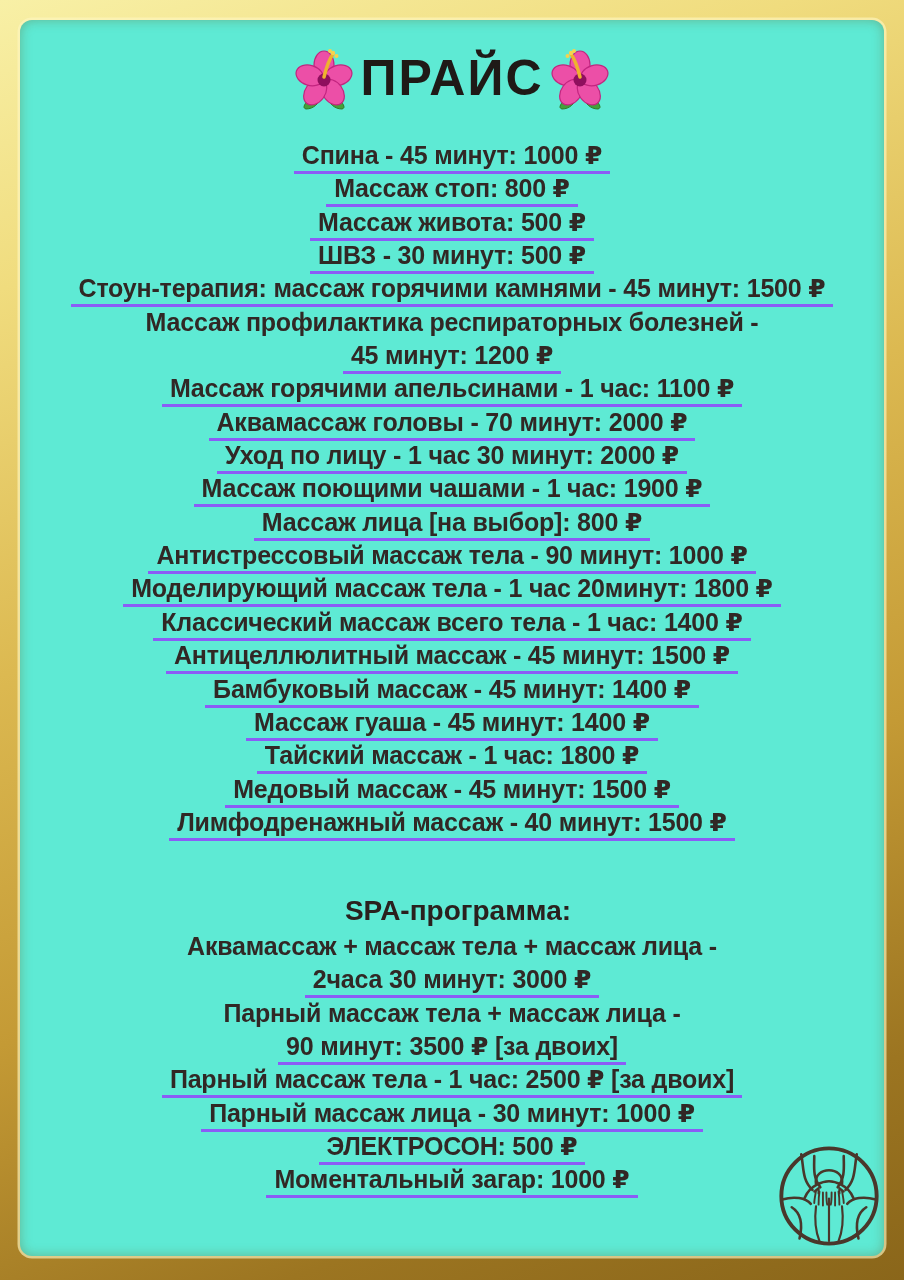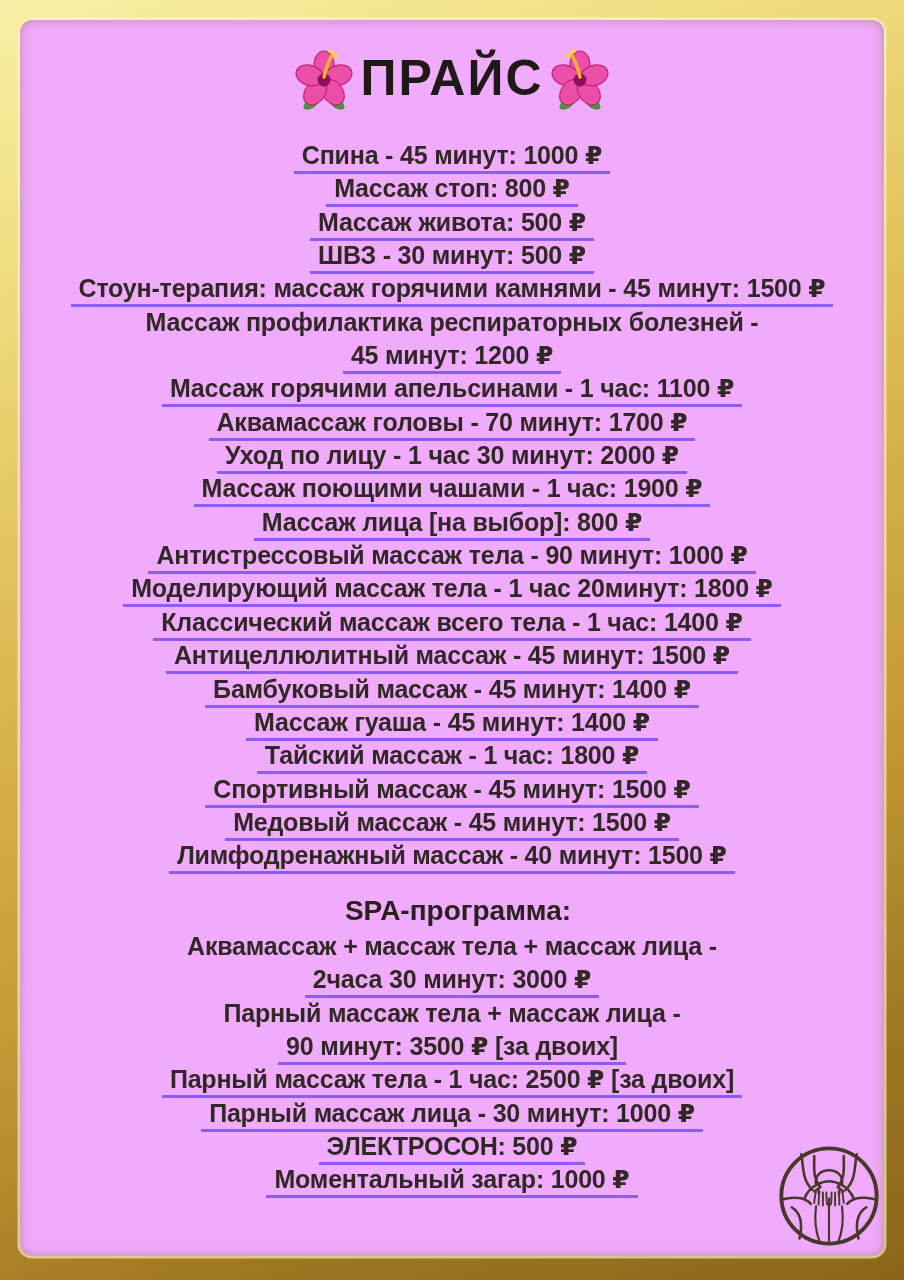--- a/index.html
+++ b/index.html
@@ -10,21 +10,21 @@
   body {
     font-family: "Liberation Sans", "DejaVu Sans", sans-serif;
     
     background: linear-gradient(160deg,
       #f8f0a6 0%, #f0dc7e 18%, #dcb951 42%,
       #c49a35 65%, #9c7521 86%, #8a661a 100%);
   }
   .panel {
     position: absolute;
     left: 20px; top: 20px; right: 20px; bottom: 24px;
-    background: #f0abfc;
+    background: #5eead4;
     border-radius: 12px;
     box-shadow: 0 0 0 2.5px rgba(253,246,190,0.65),
                 0 0 12px rgba(110,80,20,0.35) inset;
   }
   .title-row {
     position: absolute;
     top: 22px; left: 0; right: 0;
     height: 72px;
     display: flex; align-items: center; justify-content: center;
     gap: 4px;
@@ -159,21 +159,21 @@
       <div class="row">
         <span class="nu">Массаж профилактика респираторных болезней -</span>
       </div>
       <div class="row">
         <span class="u">45 минут: 1200 ₽</span>
       </div>
       <div class="row">
         <span class="u">Массаж горячими апельсинами - 1 час: 1100 ₽</span>
       </div>
       <div class="row">
-        <span class="u">Аквамассаж головы - 70 минут: 1700 ₽</span>
+        <span class="u">Аквамассаж головы - 70 минут: 2000 ₽</span>
       </div>
       <div class="row">
         <span class="u">Уход по лицу - 1 час 30 минут: 2000 ₽</span>
       </div>
       <div class="row">
         <span class="u">Массаж поющими чашами - 1 час: 1900 ₽</span>
       </div>
       <div class="row">
         <span class="u">Массаж лица [на выбор]: 800 ₽</span>
       </div>
@@ -190,23 +190,20 @@
         <span class="u">Антицеллюлитный массаж - 45 минут: 1500 ₽</span>
       </div>
       <div class="row">
         <span class="u">Бамбуковый массаж - 45 минут: 1400 ₽</span>
       </div>
       <div class="row">
         <span class="u">Массаж гуаша - 45 минут: 1400 ₽</span>
       </div>
       <div class="row">
         <span class="u">Тайский массаж - 1 час: 1800 ₽</span>
-      </div>
-      <div class="row">
-        <span class="u">Спортивный массаж - 45 минут: 1500 ₽</span>
       </div>
       <div class="row">
         <span class="u">Медовый массаж - 45 минут: 1500 ₽</span>
       </div>
       <div class="row">
         <span class="u">Лимфодренажный массаж - 40 минут: 1500 ₽</span>
       </div>
     </div>
 
   <div class="spa-header">SPA-программа:</div>

